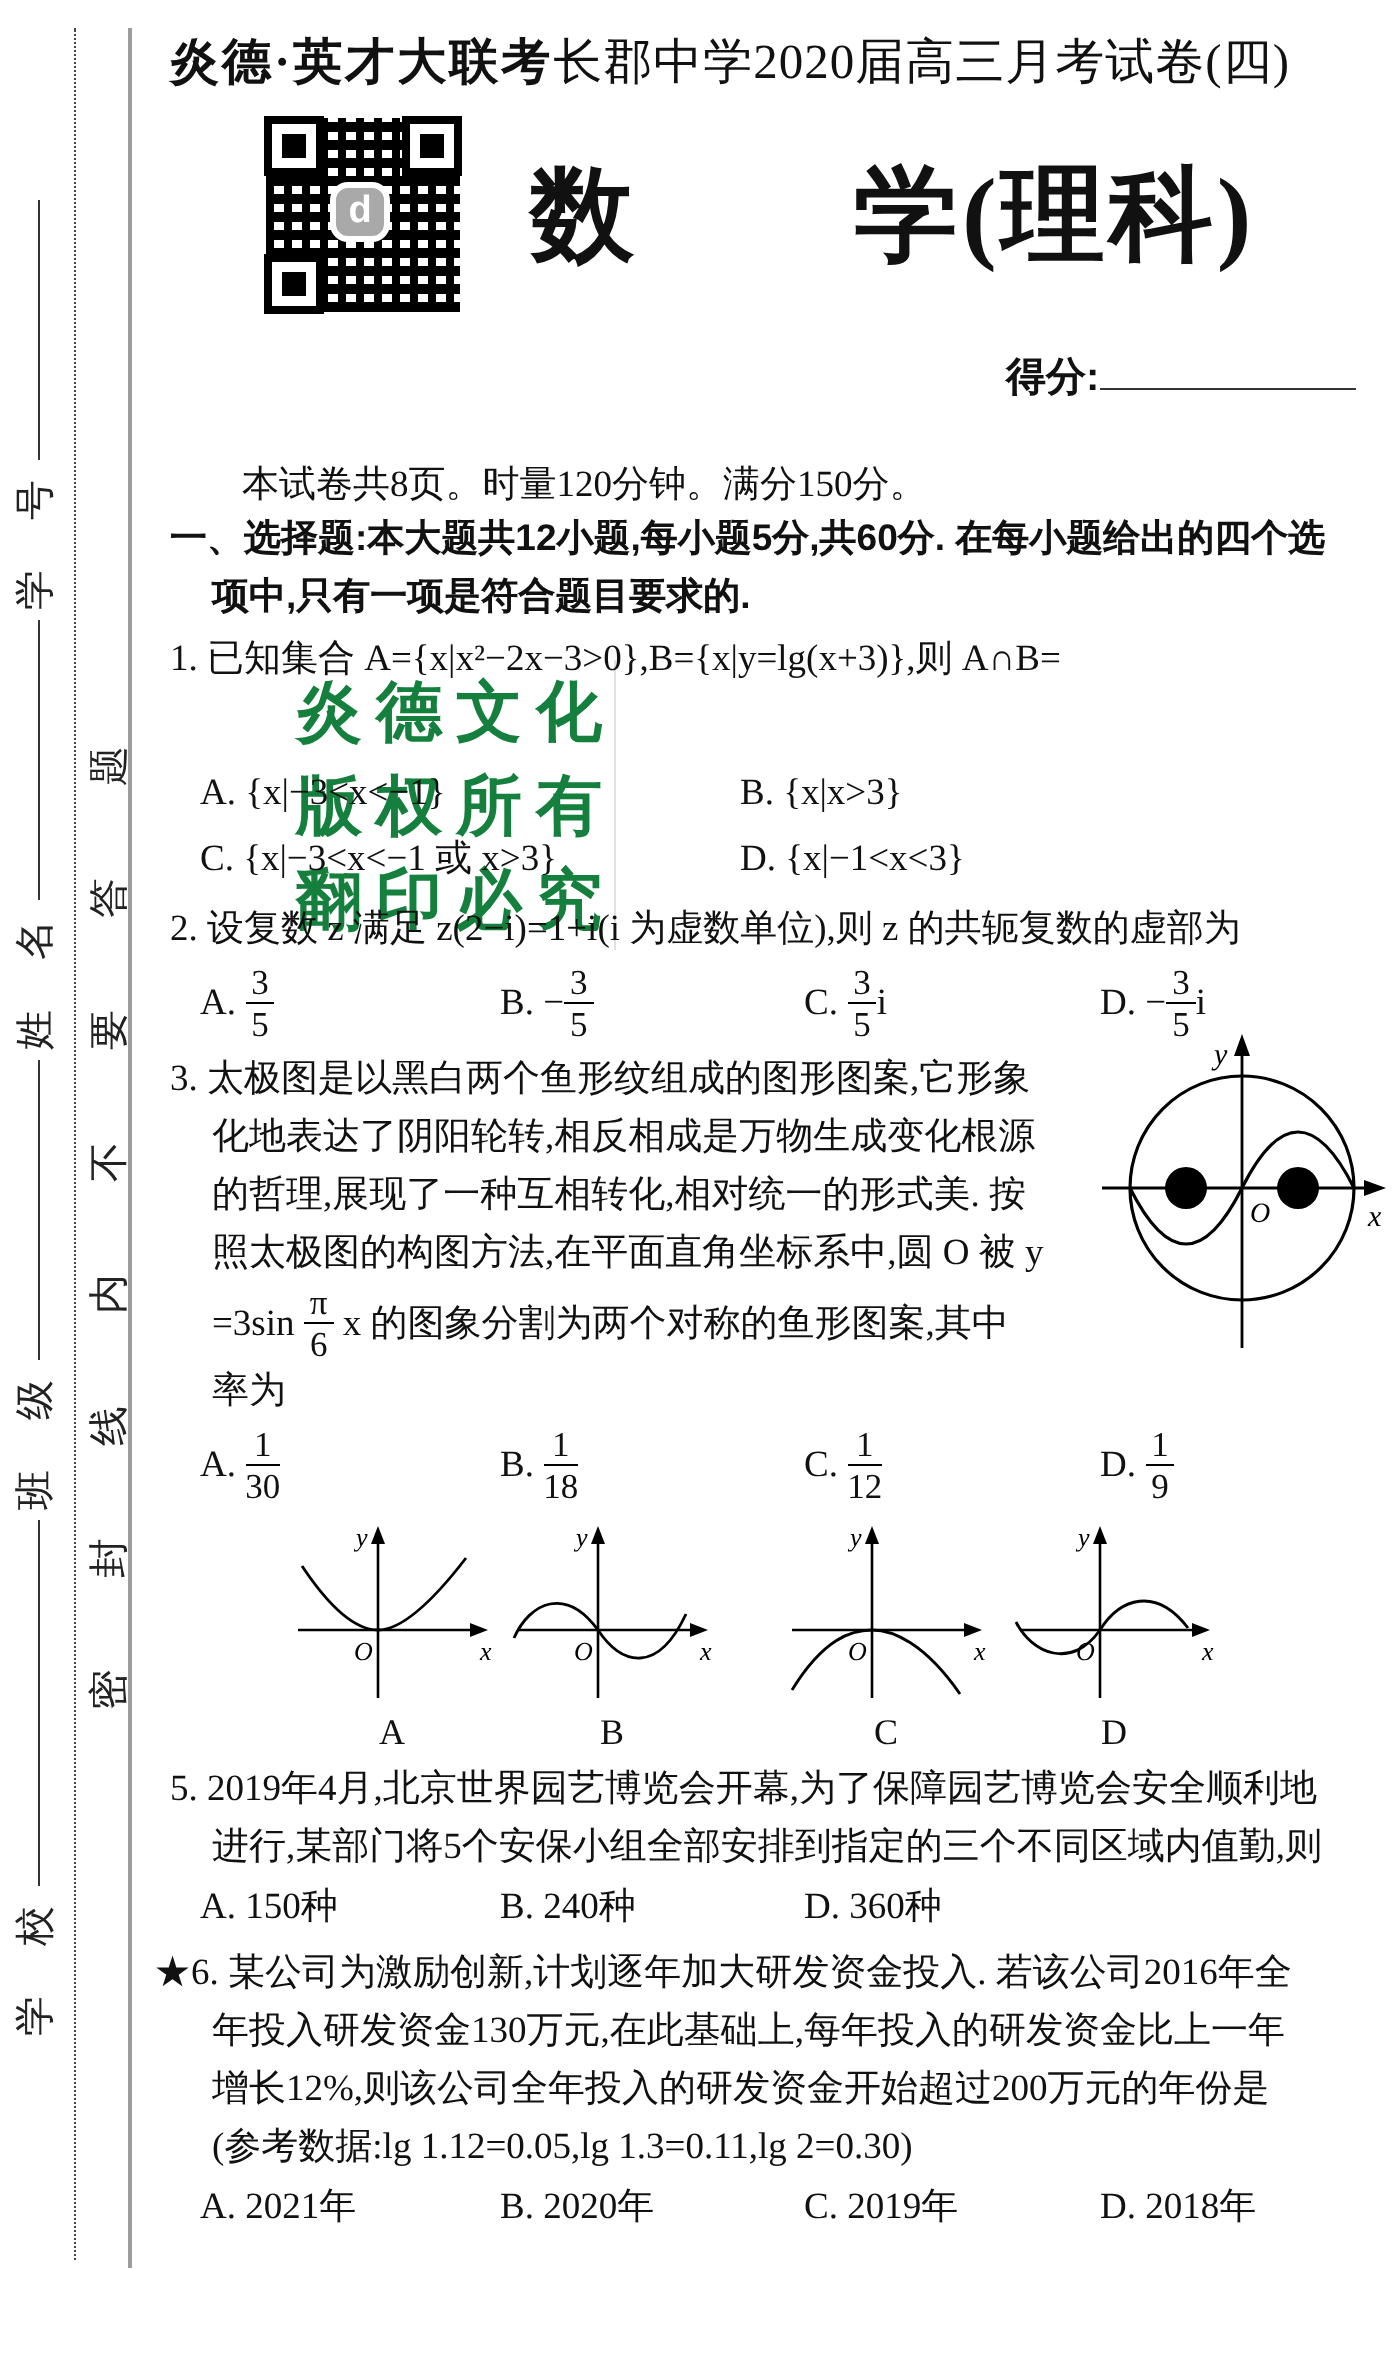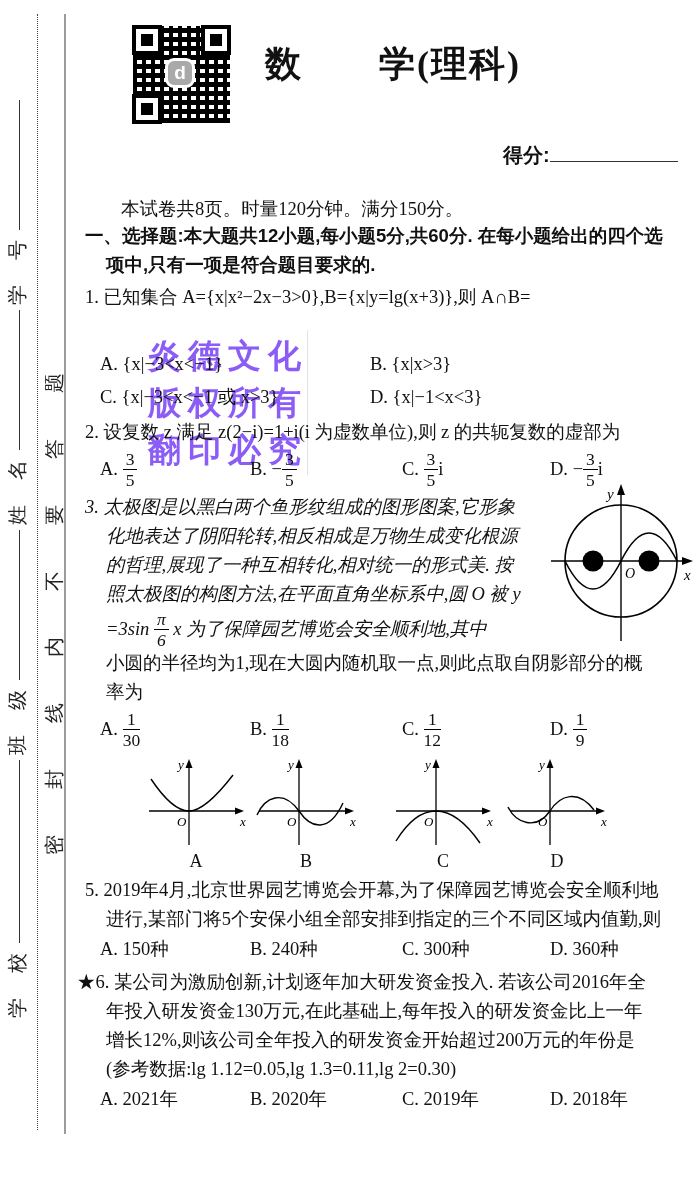--- a/index.html
+++ b/index.html
@@ -12,57 +12,57 @@
   .gray-line{position:absolute;left:64px;top:14px;height:1120px;width:0;border-left:2px solid #9c9c9c;}
   .rot{position:absolute;transform-origin:0 0;transform:rotate(-90deg);white-space:nowrap;font-size:20px;color:#222;}
   .fields-col{left:4px;top:1135px;width:1110px;}
   .fields-col .pad{display:inline-block;width:112px;}
   .fields-col .flabel{letter-spacing:10px;}
   .fields-col .fline{display:inline-block;height:2px;border-bottom:1.2px solid #333;vertical-align:4px;}
   .seal-col{left:41px;top:1135px;width:1110px;}
   .seal-col .pad{display:inline-block;width:280px;}
   .seal-text{letter-spacing:46px;}
   
-  .watermark{position:absolute;left:148px;top:332px;z-index:0;color:#8b5cf6;
+  .watermark{position:absolute;left:148px;top:332px;z-index:0;color:#15803d;
     font-family:"Liberation Sans","DejaVu Sans",sans-serif;font-weight:bold;
     font-size:33px;letter-spacing:7px;line-height:47px;}
   .wm-vline{position:absolute;left:307px;top:330px;height:145px;width:0;border-left:1px solid #e2e2e2;}
   
   .main{position:absolute;left:85px;top:14px;width:606px;z-index:1;}
   .exam-header{font-size:24.5px;white-space:nowrap;letter-spacing:.5px;}
   .exam-header .brand{font-weight:900;letter-spacing:1.5px;}
   .masthead{position:relative;height:126px;}
   .qr{position:absolute;left:48px;top:12px;width:97px;height:97px;
     background:
      repeating-linear-gradient(90deg,#000 0 4px,transparent 4px 9px),
      repeating-linear-gradient(0deg,#000 0 5px,#fff 5px 9px);}
   .qf{position:absolute;width:22px;height:22px;border:4px solid #000;background:#fff;box-sizing:content-box;}
   .qf::after{content:"";position:absolute;left:5px;top:5px;width:12px;height:12px;background:#000;}
   .qf.tl{left:-1px;top:-1px}.qf.tr{right:-1px;top:-1px}.qf.bl{left:-1px;bottom:-1px}
   .qlogo{position:absolute;left:32px;top:32px;width:30px;height:30px;background:#a9a9a9;border:3px solid #fff;
     border-radius:9px;color:#fff;display:flex;align-items:center;justify-content:center;
     font:bold 19px "Liberation Sans",sans-serif;box-sizing:border-box;}
-  .subject{position:absolute;left:180px;top:26px;font-size:36px;font-weight:bold;letter-spacing:2px;white-space:nowrap;}
+  .subject{position:absolute;left:180px;top:26px;font-size:52px;font-weight:bold;letter-spacing:2px;white-space:nowrap;}
   .score-row{margin-top:2px;padding-left:418px;font-family:"Liberation Sans","DejaVu Sans",sans-serif;
     font-weight:bold;font-size:20px;height:26px;}
   .score-line{display:inline-block;width:128px;border-bottom:1.5px solid #333;height:18px;}
   .paper-info{margin-top:28px;padding-left:36px;font-size:18.5px;}
   .sec-head{font-family:"Liberation Sans","DejaVu Sans",sans-serif;font-weight:bold;font-size:18.5px;line-height:29px;}
   .sec-head .cont{padding-left:21px;}
   .stem{font-size:18.5px;line-height:29px;padding-left:21px;text-indent:-21px;margin-top:4px;}
   .line{font-size:18.5px;line-height:29px;}
   .cont-ind{padding-left:21px;}
   .optrow2{display:grid;grid-template-columns:270px auto;padding-left:15px;font-size:18.5px;line-height:33px;margin-top:36px;}
   .optrow4{display:grid;grid-template-columns:150px 152px 148px auto;padding-left:15px;font-size:18.5px;line-height:33px;}
   .optrow4.frac-row{line-height:44px;}
   .fr{display:inline-block;text-align:center;vertical-align:-11px;line-height:1.05;font-size:17.5px;}
   .fr .n{display:block;padding:0 3px 1px;border-bottom:1.2px solid #000;}
   .fr .d{display:block;padding-top:1px;}
   .q3wrap{position:relative;margin-top:2px;}
-  .q3text{margin-right:152px;font-style:italic;}
+  .q3text{margin-right:152px;}
   .taichi{position:absolute;right:-6px;top:-16px;}
   .l5{line-height:40px;}
   .bigp{font-size:34px;vertical-align:-7px;font-weight:400;}
   sup{font-size:11px;}
   .graphs-row{display:flex;margin-top:2px;}
   .graph{width:110px;text-align:center;}
   .graph .glabel{font-size:18px;margin-top:-2px;}
   .g-a{margin-left:56px;}.g-b{margin-left:0px;}.g-c{margin-left:27px;}.g-d{margin-left:4px;}
   .footer{position:absolute;left:85px;top:1150px;width:606px;text-align:center;font-size:17.5px;letter-spacing:1px;margin-top:38px;}
   svg text{font-family:"Liberation Serif","DejaVu Serif",serif;font-style:italic;}
@@ -87,20 +87,21 @@
 
 <div class="watermark">
   <div>炎德文化</div>
   <div>版权所有</div>
   <div>翻印必究</div>
 </div>
 <div class="wm-vline"></div>
 
 <div class="main">
 
+  <div class="exam-header"><span class="brand">炎德·英才大联考</span><span>长郡中学2020届高三月考试卷(四)</span></div>
 
   <div class="masthead">
     <div class="qr">
       <div class="qf tl"></div>
       <div class="qf tr"></div>
       <div class="qf bl"></div>
       <div class="qlogo">d</div>
     </div>
     <div class="subject">数　　学(理科)</div>
   </div>
@@ -144,23 +145,22 @@
       <circle cx="104" cy="84" r="10.5" fill="#000"></circle>
       <text x="62" y="22" font-size="15">y</text>
       <text x="139" y="103" font-size="15">x</text>
       <text x="80" y="101" font-size="14">O</text>
     </svg>
     <div class="q3text">
       <div class="stem" style="margin-top:0">3. 太极图是以黑白两个鱼形纹组成的图形图案,它形象</div>
       <div class="line cont-ind">化地表达了阴阳轮转,相反相成是万物生成变化根源</div>
       <div class="line cont-ind">的哲理,展现了一种互相转化,相对统一的形式美. 按</div>
       <div class="line cont-ind">照太极图的构图方法,在平面直角坐标系中,圆 O 被 y</div>
-      <div class="line cont-ind l5"><span>=3sin</span> <span class="fr"><span class="n">π</span><span class="d">6</span></span> <span>x 为了保障园艺博览会安全顺利地,其中</span></div>
-    </div>
-    <div class="line cont-ind">小圆的半径均为1,现在大圆内随机取一点,则此点取自阴影部分的概</div>
+      <div class="line cont-ind l5"><span>=3sin</span> <span class="fr"><span class="n">π</span><span class="d">6</span></span> <span>x 的图象分割为两个对称的鱼形图案,其中</span></div>
+    </div>
     <div class="line cont-ind">率为</div>
     <div class="optrow4 frac-row">
       <span><span>A.</span> <span class="fr"><span class="n">1</span><span class="d">30</span></span></span>
       <span><span>B.</span> <span class="fr"><span class="n">1</span><span class="d">18</span></span></span>
       <span><span>C.</span> <span class="fr"><span class="n">1</span><span class="d">12</span></span></span>
       <span><span>D.</span> <span class="fr"><span class="n">1</span><span class="d">9</span></span></span>
     </div>
   </div>
 
   <div class="graphs-row">
@@ -216,21 +216,20 @@
       </svg>
       <div class="glabel">D</div>
     </div>
   </div>
 
   <div class="stem">5. 2019年4月,北京世界园艺博览会开幕,为了保障园艺博览会安全顺利地</div>
   <div class="line cont-ind">进行,某部门将5个安保小组全部安排到指定的三个不同区域内值勤,则</div>
   <div class="optrow4" style="line-height:30px">
     <span>A. 150种</span>
     <span>B. 240种</span>
-    <span>C. 300种</span>
     <span>D. 360种</span>
   </div>
 
   <div class="stem" style="padding-left:21px;text-indent:-29px">★6. 某公司为激励创新,计划逐年加大研发资金投入. 若该公司2016年全</div>
   <div class="line cont-ind">年投入研发资金130万元,在此基础上,每年投入的研发资金比上一年</div>
   <div class="line cont-ind">增长12%,则该公司全年投入的研发资金开始超过200万元的年份是</div>
   <div class="line cont-ind">(参考数据:lg 1.12=0.05,lg 1.3=0.11,lg 2=0.30)</div>
   <div class="optrow4" style="line-height:30px">
     <span>A. 2021年</span>
     <span>B. 2020年</span>

